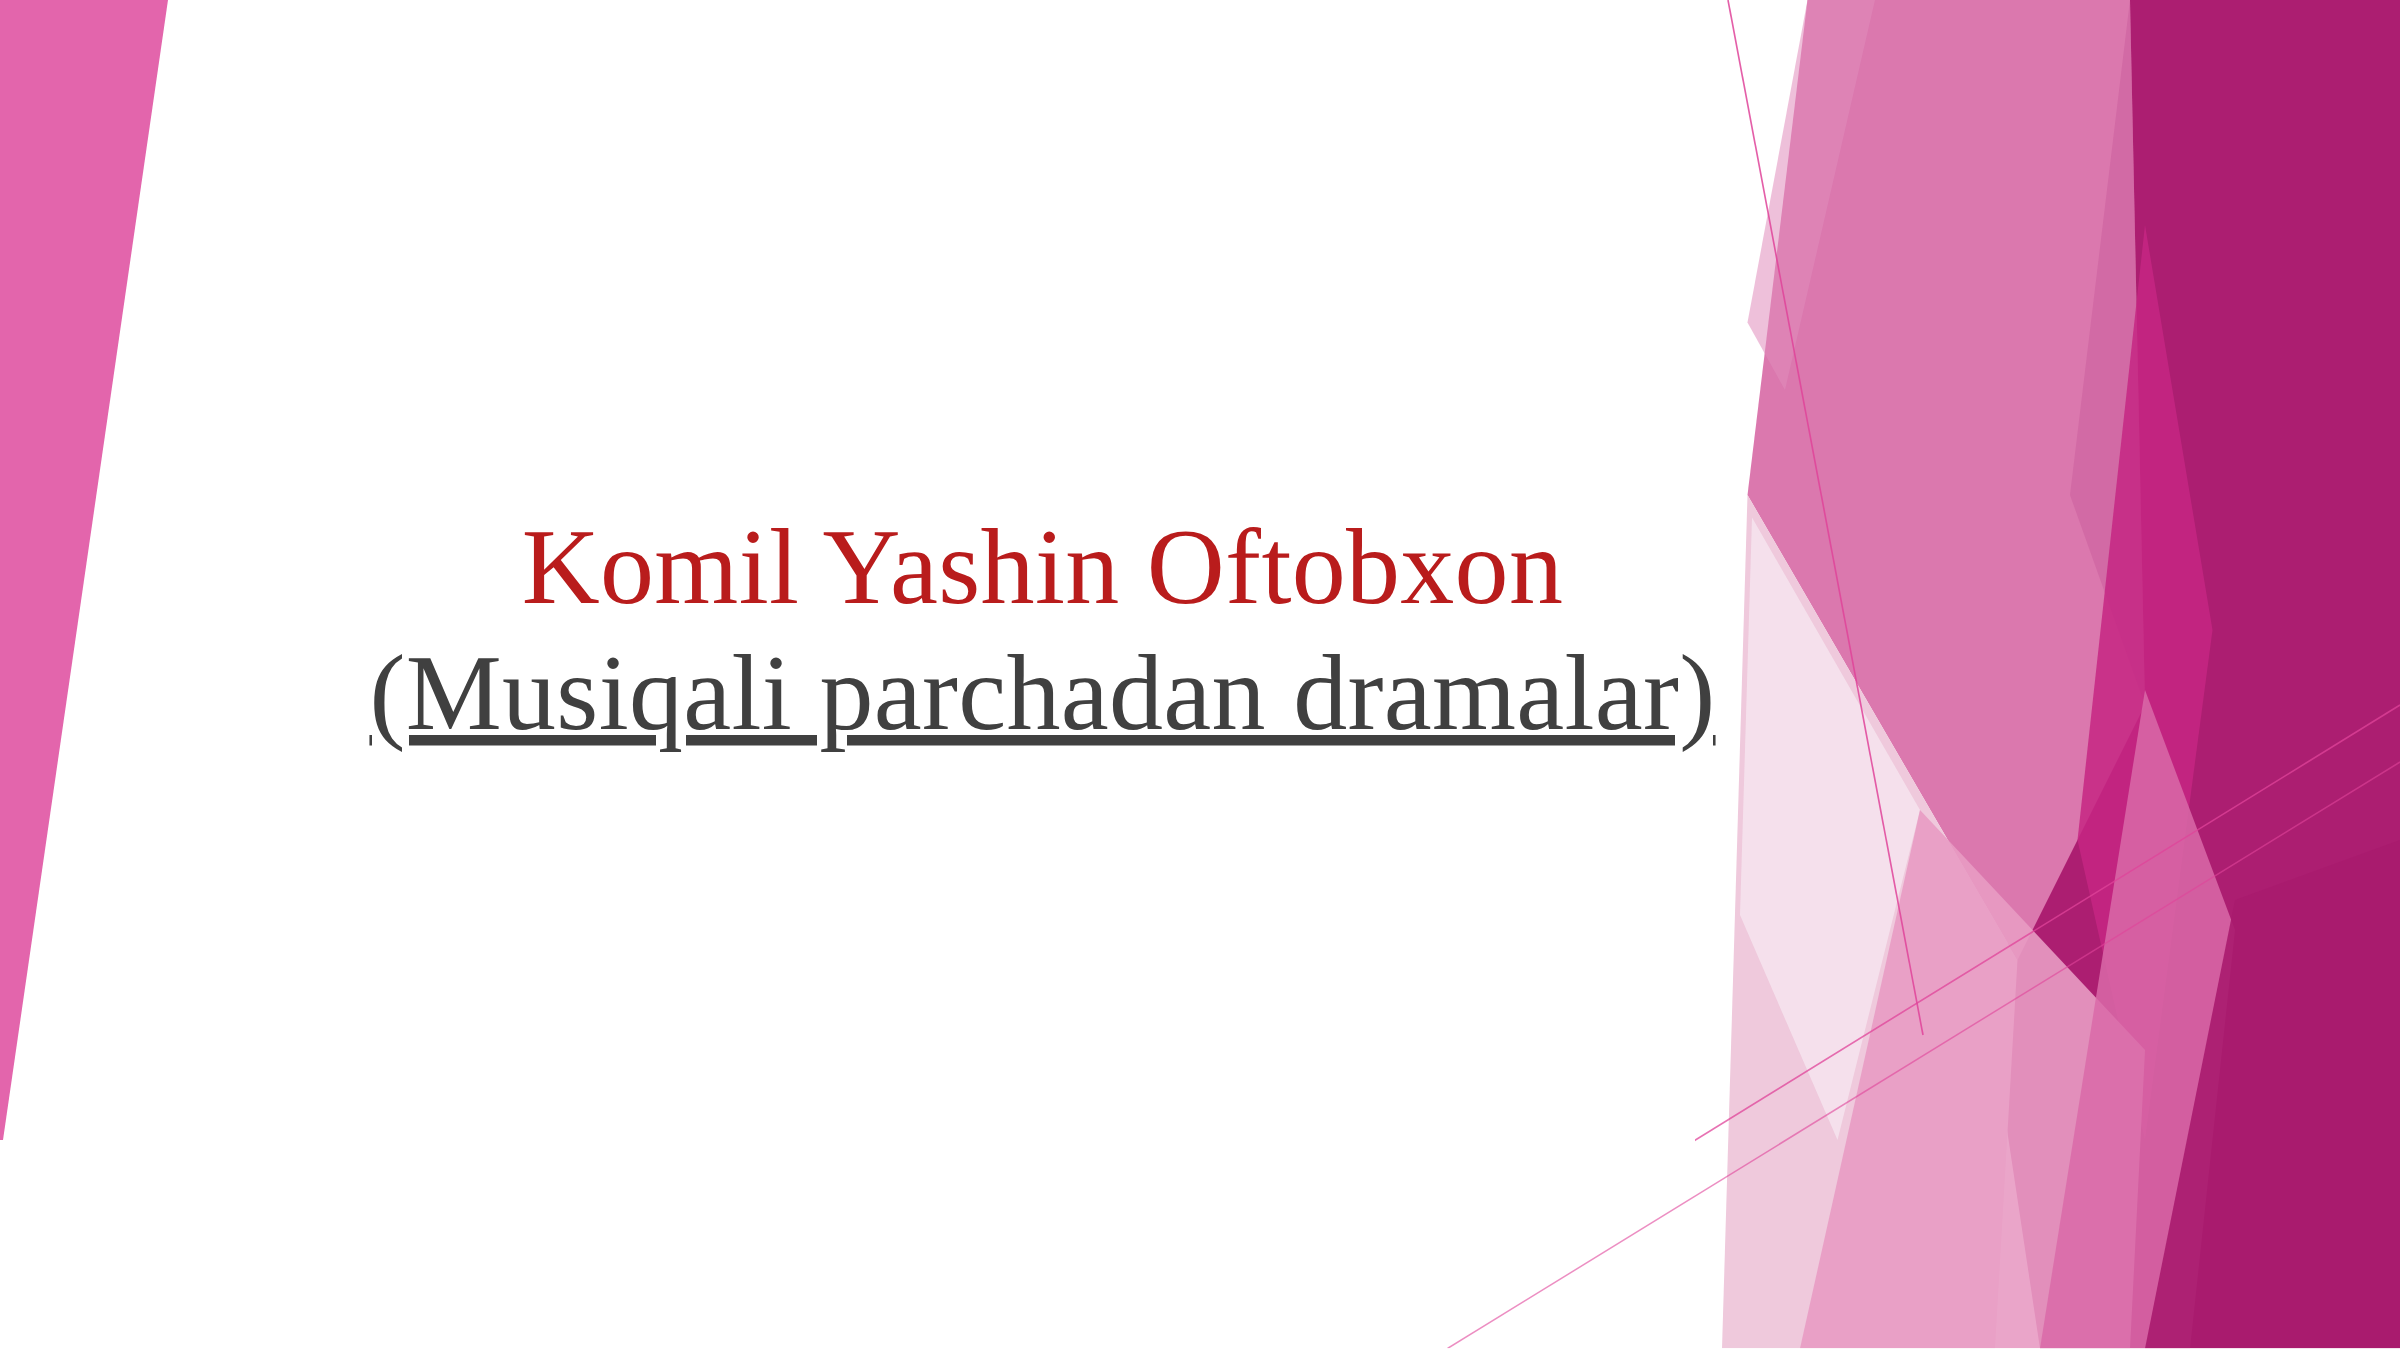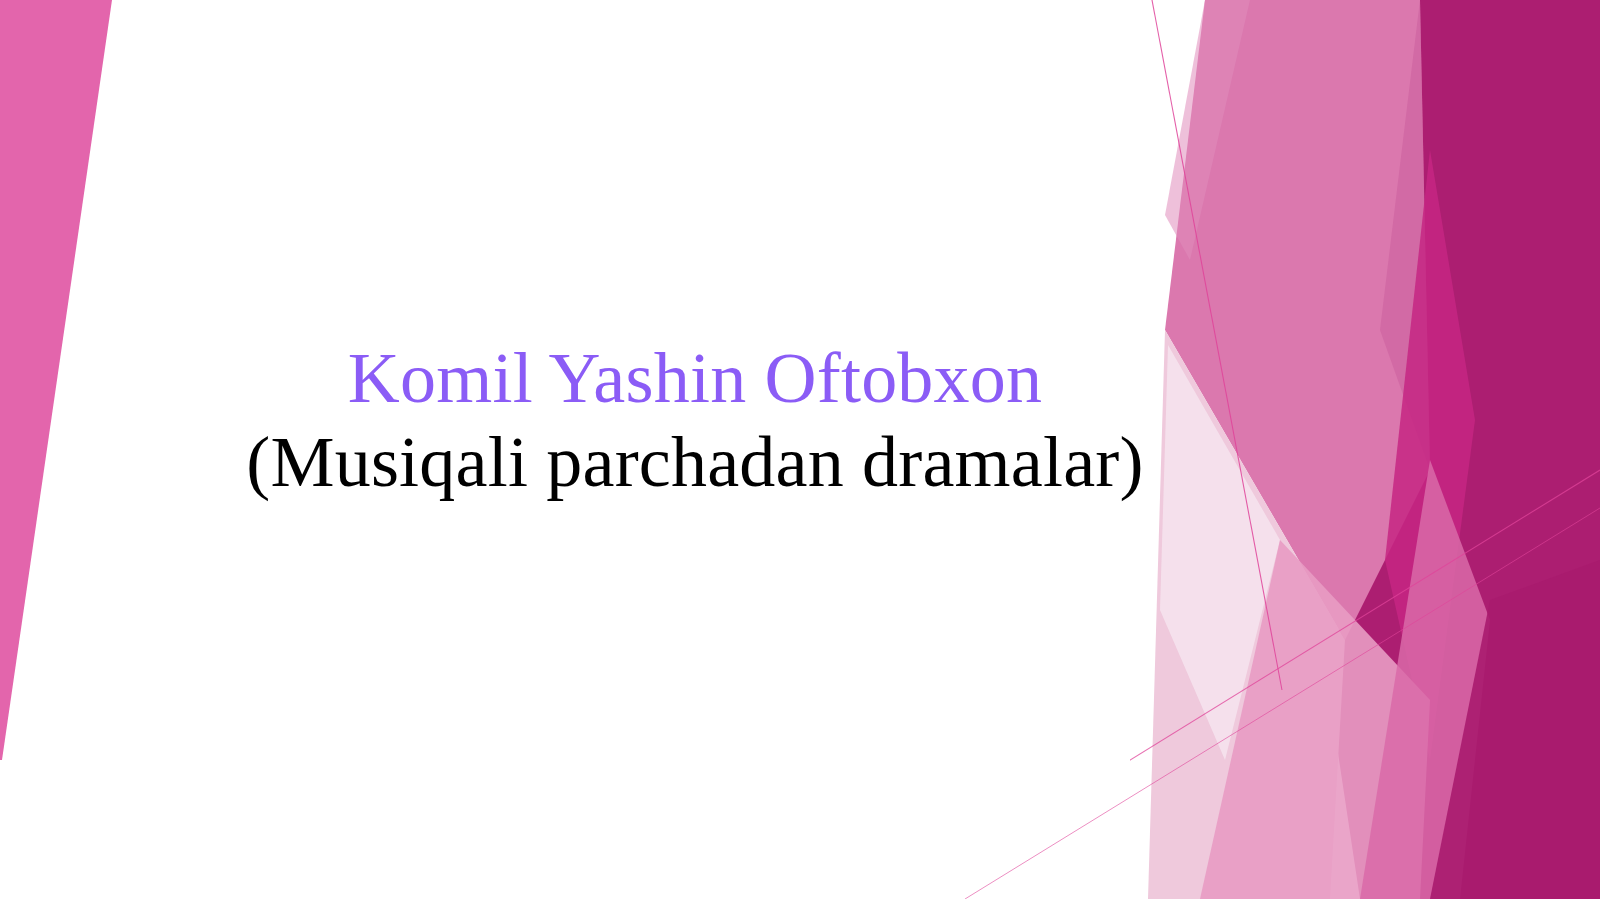--- a/index.html
+++ b/index.html
@@ -73,17 +73,17 @@
 
     <line x1="22" y1="0" x2="152" y2="690" stroke="#E0449A" stroke-width="1.1" opacity="0.85"></line>
     <line x1="-225" y1="899" x2="470" y2="470" stroke="#E0449A" stroke-width="1.1" opacity="0.75"></line>
   </svg>
 
   <svg style="position:absolute;left:0;top:0;width:1600px;height:899px;pointer-events:none;" viewBox="0 0 1600 899" preserveAspectRatio="none">
     <line x1="965" y1="899" x2="1600" y2="508" stroke="#E0449A" stroke-width="1" opacity="0.6"></line>
   </svg>
 
   <div id="title-block">
-    <span class="title-line" style="color: #8b5cf6;">Komil Yashin Oftobxon</span>
-    <span class="title-line" style="color: #000000;">(Musiqali parchadan dramalar)</span>
+    <span class="title-line" style="color: #b91c1c;">Komil Yashin Oftobxon</span>
+    <span class="title-line" style="color: #404040; text-decoration: underline;">(Musiqali parchadan dramalar)</span>
   </div>
 
 </div>
 
 </body></html>

